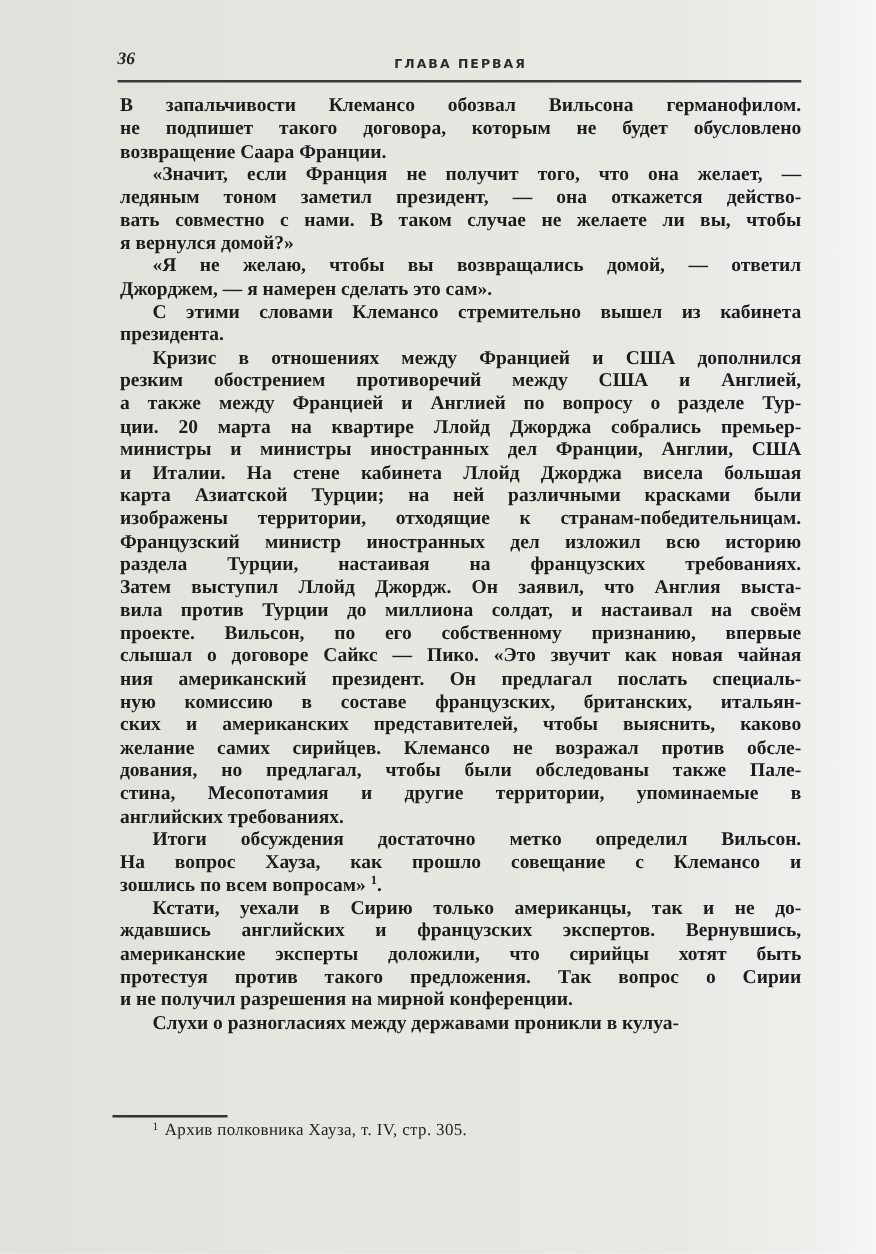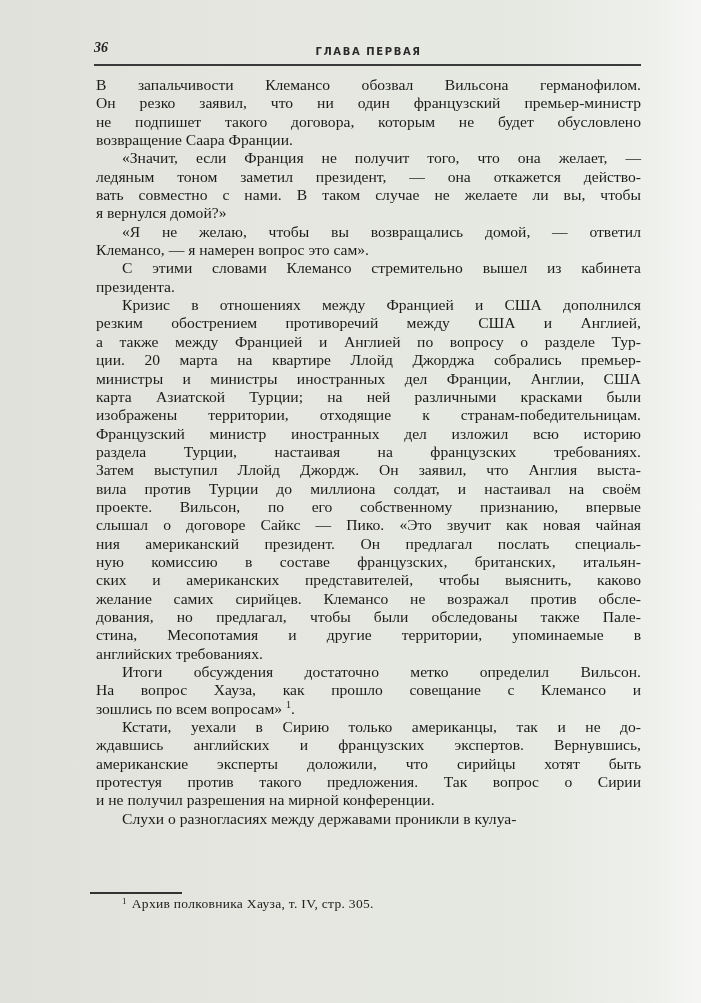--- a/index.html
+++ b/index.html
@@ -52,20 +52,21 @@
       background: #3a3a3a;
       margin-top: 0px;
       margin-left: -2px;
     }
     .body-text {
       margin-top: 10px;
       font-size: 15.6px;
       line-height: 18.35px;
       text-align: justify;
       text-align-last: left;
+      font-weight: bold;
     }
     .para {
       margin: 0;
       text-indent: 0;
     }
     .line {
       display: block;
       text-align: justify;
       text-align-last: justify;
       white-space: nowrap;
@@ -108,44 +109,44 @@
 <div class="page">
   <div class="running-head">
     <span class="page-number">36</span>
     <span class="chapter-title">ГЛАВА ПЕРВАЯ</span>
   </div>
   <div class="head-rule"></div>
 
   <div class="body-text" id="body-text">
       <div class="para">
         <span class="line"><span>В запальчивости Клемансо обозвал Вильсона германофилом.</span></span>
-        <span class="line"><span>Он резко заявил, что ни один французский премьер-министр</span></span>
         <span class="line"><span>не подпишет такого договора, которым не будет обусловлено</span></span>
         <span class="line last"><span>возвращение Саара Франции.</span></span>
       </div>
       <div class="para">
         <span class="line" style="padding-left: 26px;"><span>«Значит, если Франция не получит того, что она желает, —</span></span>
         <span class="line"><span>ледяным тоном заметил президент, — она откажется действо-</span></span>
         <span class="line"><span>вать совместно с нами. В таком случае не желаете ли вы, чтобы</span></span>
         <span class="line last"><span>я вернулся домой?»</span></span>
       </div>
       <div class="para">
         <span class="line" style="padding-left: 26px;"><span>«Я не желаю, чтобы вы возвращались домой, — ответил</span></span>
-        <span class="line last"><span>Клемансо, — я намерен вопрос это сам».</span></span>
+        <span class="line last"><span>Джорджем, — я намерен сделать это сам».</span></span>
       </div>
       <div class="para">
         <span class="line" style="padding-left: 26px;"><span>С этими словами Клемансо стремительно вышел из кабинета</span></span>
         <span class="line last"><span>президента.</span></span>
       </div>
       <div class="para">
         <span class="line" style="padding-left: 26px;"><span>Кризис в отношениях между Францией и США дополнился</span></span>
         <span class="line"><span>резким обострением противоречий между США и Англией,</span></span>
         <span class="line"><span>а также между Францией и Англией по вопросу о разделе Тур-</span></span>
         <span class="line"><span>ции. 20 марта на квартире Ллойд Джорджа собрались премьер-</span></span>
         <span class="line"><span>министры и министры иностранных дел Франции, Англии, США</span></span>
+        <span class="line"><span>и Италии. На стене кабинета Ллойд Джорджа висела большая</span></span>
         <span class="line"><span>карта Азиатской Турции; на ней различными красками были</span></span>
         <span class="line"><span>изображены территории, отходящие к странам-победительницам.</span></span>
         <span class="line"><span>Французский министр иностранных дел изложил всю историю</span></span>
         <span class="line"><span>раздела Турции, настаивая на французских требованиях.</span></span>
         <span class="line"><span>Затем выступил Ллойд Джордж. Он заявил, что Англия выста-</span></span>
         <span class="line"><span>вила против Турции до миллиона солдат, и настаивал на своём</span></span>
         <span class="line"><span>проекте. Вильсон, по его собственному признанию, впервые</span></span>
         <span class="line"><span>слышал о договоре Сайкс — Пико. «Это звучит как новая чайная</span></span>
         <span class="line"><span>ния американский президент. Он предлагал послать специаль-</span></span>
         <span class="line"><span>ную комиссию в составе французских, британских, итальян-</span></span>

